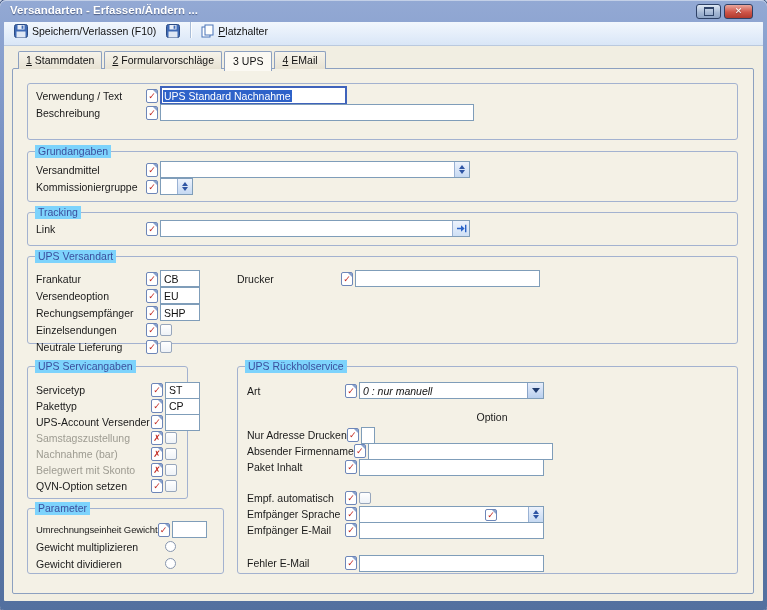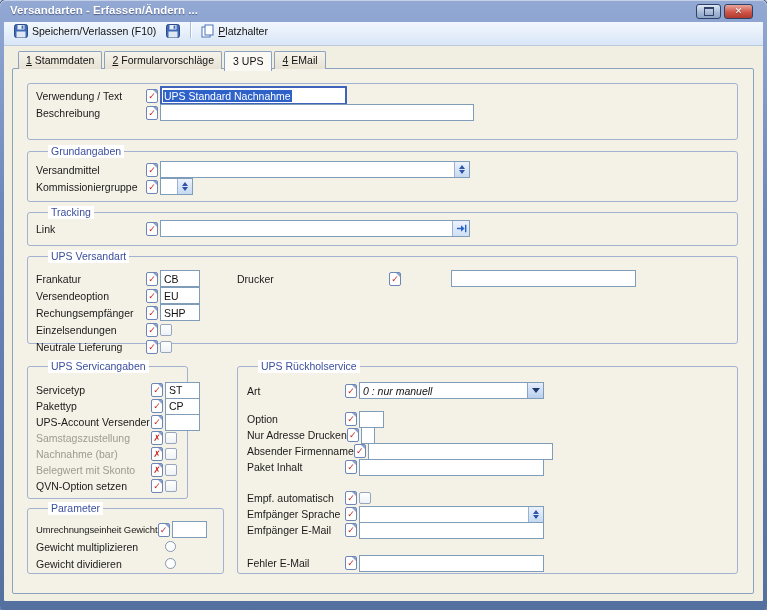--- a/index.html
+++ b/index.html
@@ -30,30 +30,30 @@
   .tab{font-size:10.5px;color:#111;background:linear-gradient(#f6f3ea,#e7e2d3);
        border:1px solid #8ca0c0;border-bottom:none;border-radius:2px 2px 0 0;
        padding:2px 7px;line-height:13px;margin-right:2px;white-space:nowrap;}
   .tab .key{text-decoration:underline;margin-right:3px;}
   .tab.active{background:#fbf9f3;padding:3px 8px 3px;margin-bottom:-1px;z-index:5;position:relative;}
   .tab.active .key{text-decoration:none;}
   
   .panel{position:absolute;left:8px;right:9px;top:46px;bottom:7px;background:#f4f1e6;
          border:1px solid #8ca0c0;border-radius:2px;}
   .grp{position:absolute;border:1px solid #a3b2d0;border-radius:3px;box-sizing:border-box;}
-  .grp .legend{position:absolute;top:-7px;left:20px;background:#ffffff;padding:0 3px;
+  .grp .legend{position:absolute;top:-7px;left:7px;background:#7dd3fc;padding:0 3px;
                font-size:10.5px;color:#3b4f9d;line-height:13px;white-space:nowrap;}
   .frow{display:flex;align-items:center;height:17px;padding-left:8px;box-sizing:border-box;}
   .frow.h16{height:16px;}
   .lbl{font-size:10.5px;color:#1a1a1a;white-space:nowrap;overflow:visible;}
   .l110{flex:0 0 110px;} .l115{flex:0 0 115px;} .l104{flex:0 0 104px;} .l98{flex:0 0 98px;}
   .l112{flex:0 0 112px;font-size:9.5px;letter-spacing:-0.1px;}
   .dis-lbl{color:#9d9b91;}
   .pl9{padding-left:9px;}
-  .mt12{margin-top:12px;} .mt15{margin-top:15px;} .mt17{margin-top:17px;}
+  .mt12{margin-top:12px;flex-direction:column;} .mt15{margin-top:15px;} .mt17{margin-top:17px;}
   
   .fic{position:relative;flex:0 0 12px;width:12px;height:14px;background:#fff;border:1px solid #6d86b8;
        border-radius:2px;display:flex;align-items:center;justify-content:center;
        font-size:9px;font-weight:bold;color:#c22a22;margin-right:2px;box-sizing:border-box;}
   .fic::after{content:"";position:absolute;top:0;right:0;width:0;height:0;
        border-top:4px solid #8aa2cc;border-left:4px solid transparent;}
   
   .tf{height:17px;border:1px solid #7f9db9;background:#fff;font:10.5px "Liberation Sans","DejaVu Sans",sans-serif;
       padding:0 3px;box-sizing:border-box;color:#111;}
   .tf.dis{border-color:#aeaeae;text-align:center;}
@@ -84,21 +84,21 @@
   
   #g-main{left:14px;top:14px;width:711px;height:57px;}
   #g-grund{left:14px;top:82px;width:711px;height:51px;}
   #g-track{left:14px;top:143px;width:711px;height:34px;}
   #g-upsv{left:14px;top:187px;width:711px;height:88px;}
   #g-serv{left:14px;top:297px;width:161px;height:133px;}
   #g-param{left:14px;top:439px;width:197px;height:66px;}
   #g-rueck{left:224px;top:297px;width:501px;height:208px;}
   .pad3{padding-top:3px;} .pad7{padding-top:7px;} .pad9{padding-top:9px;}
   .pad13{padding-top:13px;} .pad15{padding-top:15px;} .pad12{padding-top:12px;}
-  .drow{position:absolute;left:209px;top:13px;display:flex;align-items:center;height:17px;gap:48px;}
+  .drow{position:absolute;left:209px;top:13px;display:flex;align-items:center;height:17px;}
   .ml8{margin-left:8px;}
   .sp12{flex:0 0 12px;margin-right:2px;}
 </style>
 </head>
 <body>
 
 <div class="win">
   <div class="titlebar">
     <span class="title">Versandarten - Erfassen/Ändern ...</span>
     <div class="winbtns">

